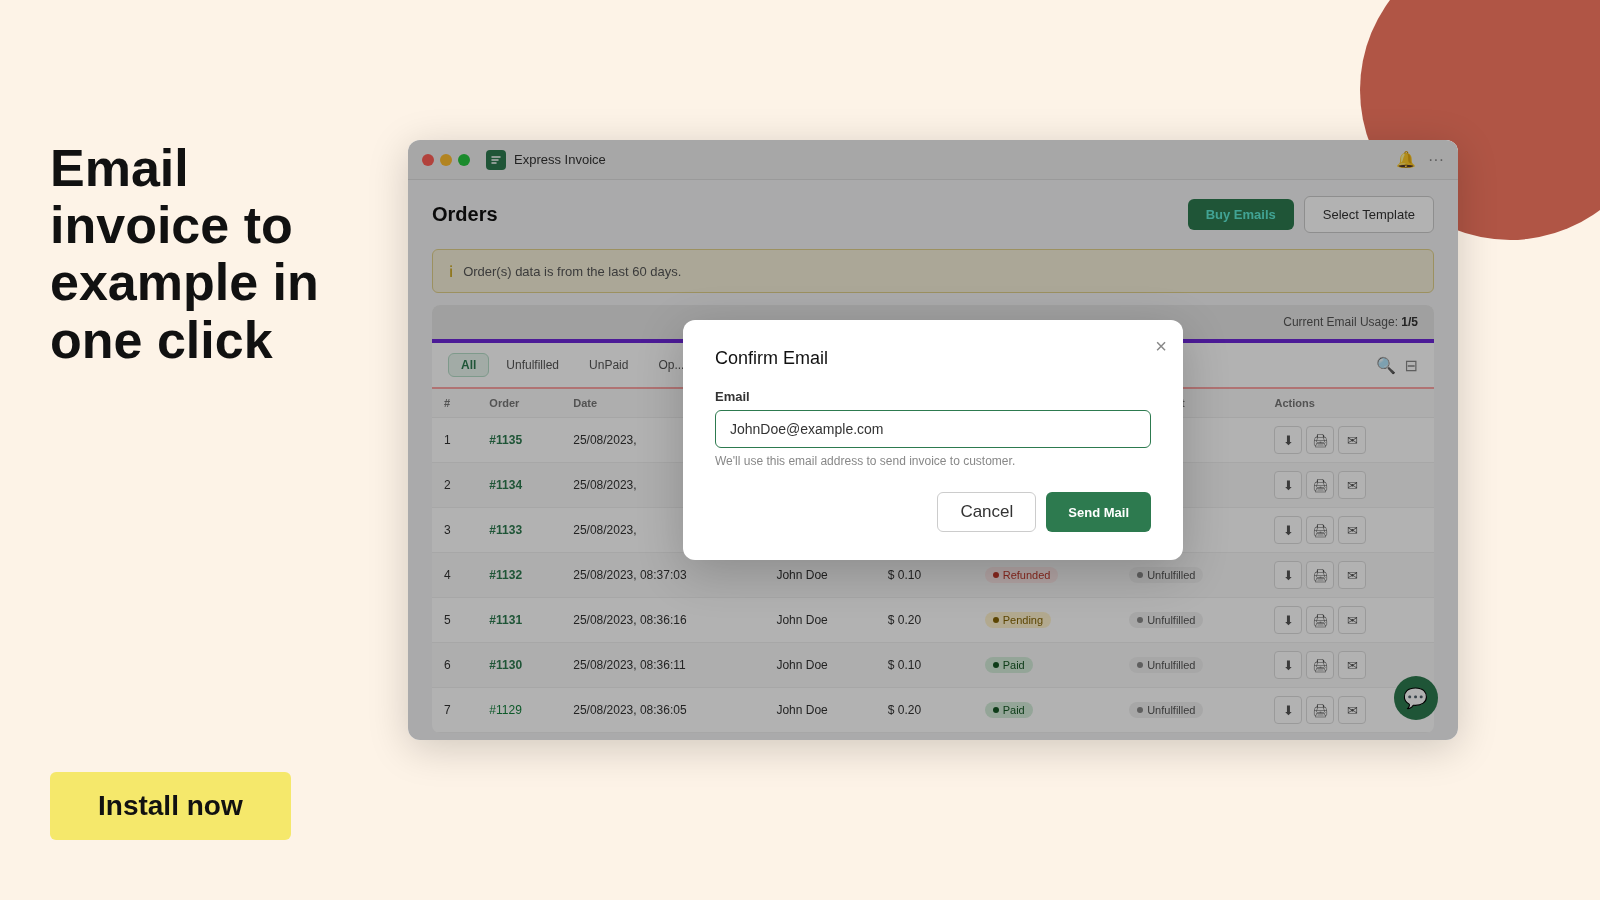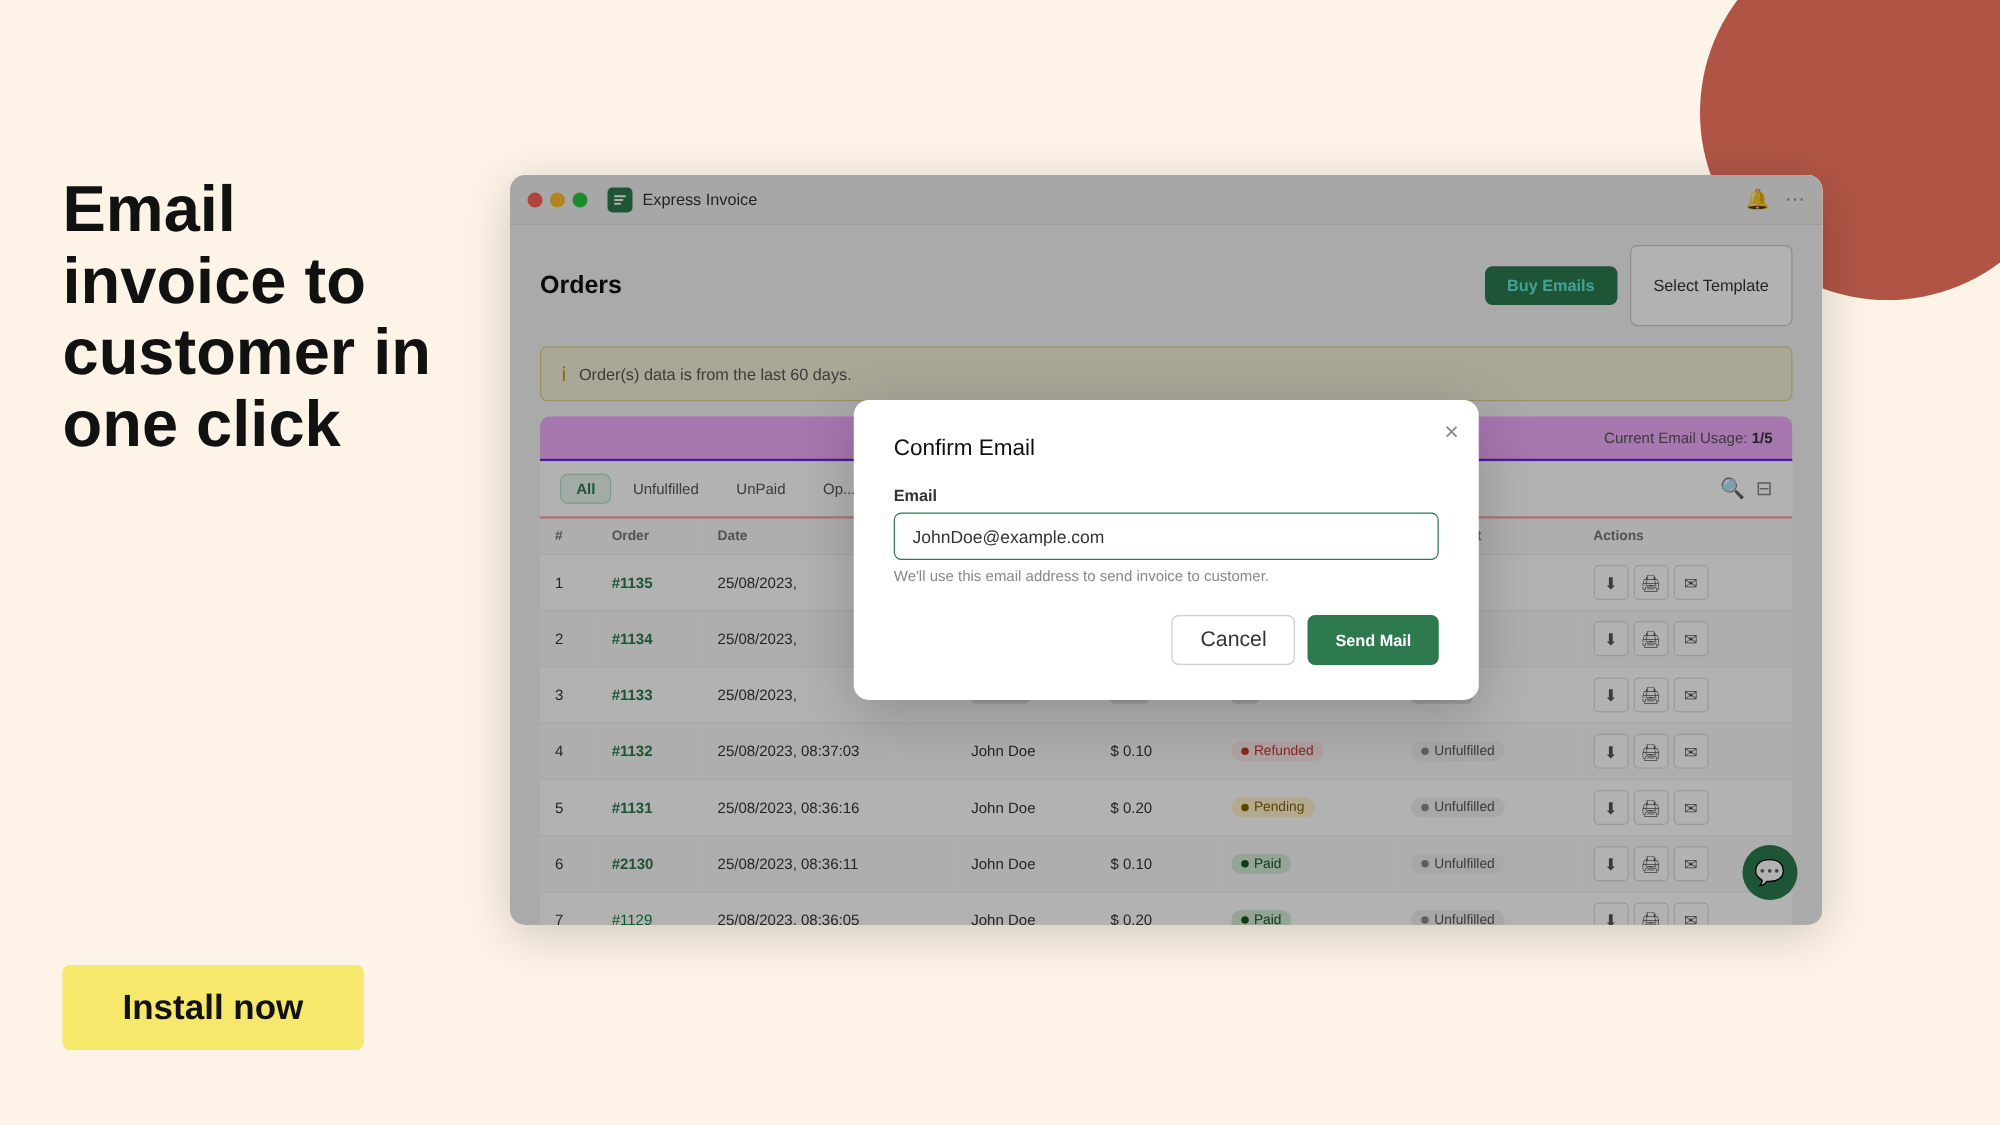--- a/index.html
+++ b/index.html
@@ -166,21 +166,21 @@
       font-size: 13px;
       font-weight: 600;
       cursor: pointer;
       margin-left: 40px;
     }
 
     .btn-select-template {
       background: white;
       color: #333;
       border: 1px solid #ccc;
-      padding: 24px 18px;
+      padding: 10px 18px;
       border-radius: 6px;
       font-size: 13px;
       font-weight: 500;
       cursor: pointer;
     }
 
     
     .notice-banner {
       margin: 0 24px 12px;
       background: #f5f0d8;
@@ -203,22 +203,22 @@
     .table-area {
       background: white;
       margin: 0 24px;
       border-radius: 8px;
       overflow: hidden;
     }
 
     
     .usage-row {
       padding: 10px 16px;
-      background: #f0abfc;
-      border-bottom: 2px solid #6d28d9;
+      background: #e5e5e5;
+      border-bottom: 4px solid #6d28d9;
       text-align: right;
       font-size: 12px;
       color: #555;
     }
 
     .usage-bold {
       font-weight: 700;
       color: #333;
     }
 
@@ -444,21 +444,21 @@
       color: white;
       font-size: 20px;
     }
   </style>
 </head>
 <body>
 
 <div class="deco-circle"></div>
 
 <div class="promo-section">
-  <h1 class="promo-headline">Email invoice to customer in one click</h1>
+  <h1 class="promo-headline">Email invoice to example in one click</h1>
   <button class="install-btn">Install now</button>
 </div>
 
 <div class="app-window">
 
   <div class="title-bar">
     <div class="traffic-lights">
       <div class="tl tl-red"></div>
       <div class="tl tl-yellow"></div>
       <div class="tl tl-green"></div>
@@ -619,21 +619,21 @@
       <td>
         <div class="action-btns">
           <button class="action-btn">⬇</button>
           <button class="action-btn">🖨</button>
           <button class="action-btn">✉</button>
         </div>
       </td>
     </tr>
             <tr>
       <td>6</td>
-      <td style="color:#2d7a4f;font-weight:600">#2130</td>
+      <td style="color:#2d7a4f;font-weight:600">#1130</td>
       <td>25/08/2023, 08:36:11</td>
       <td>John Doe</td>
       <td>$ 0.10</td>
       <td>
         <span class="badge badge-paid">
           <span class="badge-dot dot-paid"></span>
           Paid
         </span>
       </td>
       <td>

